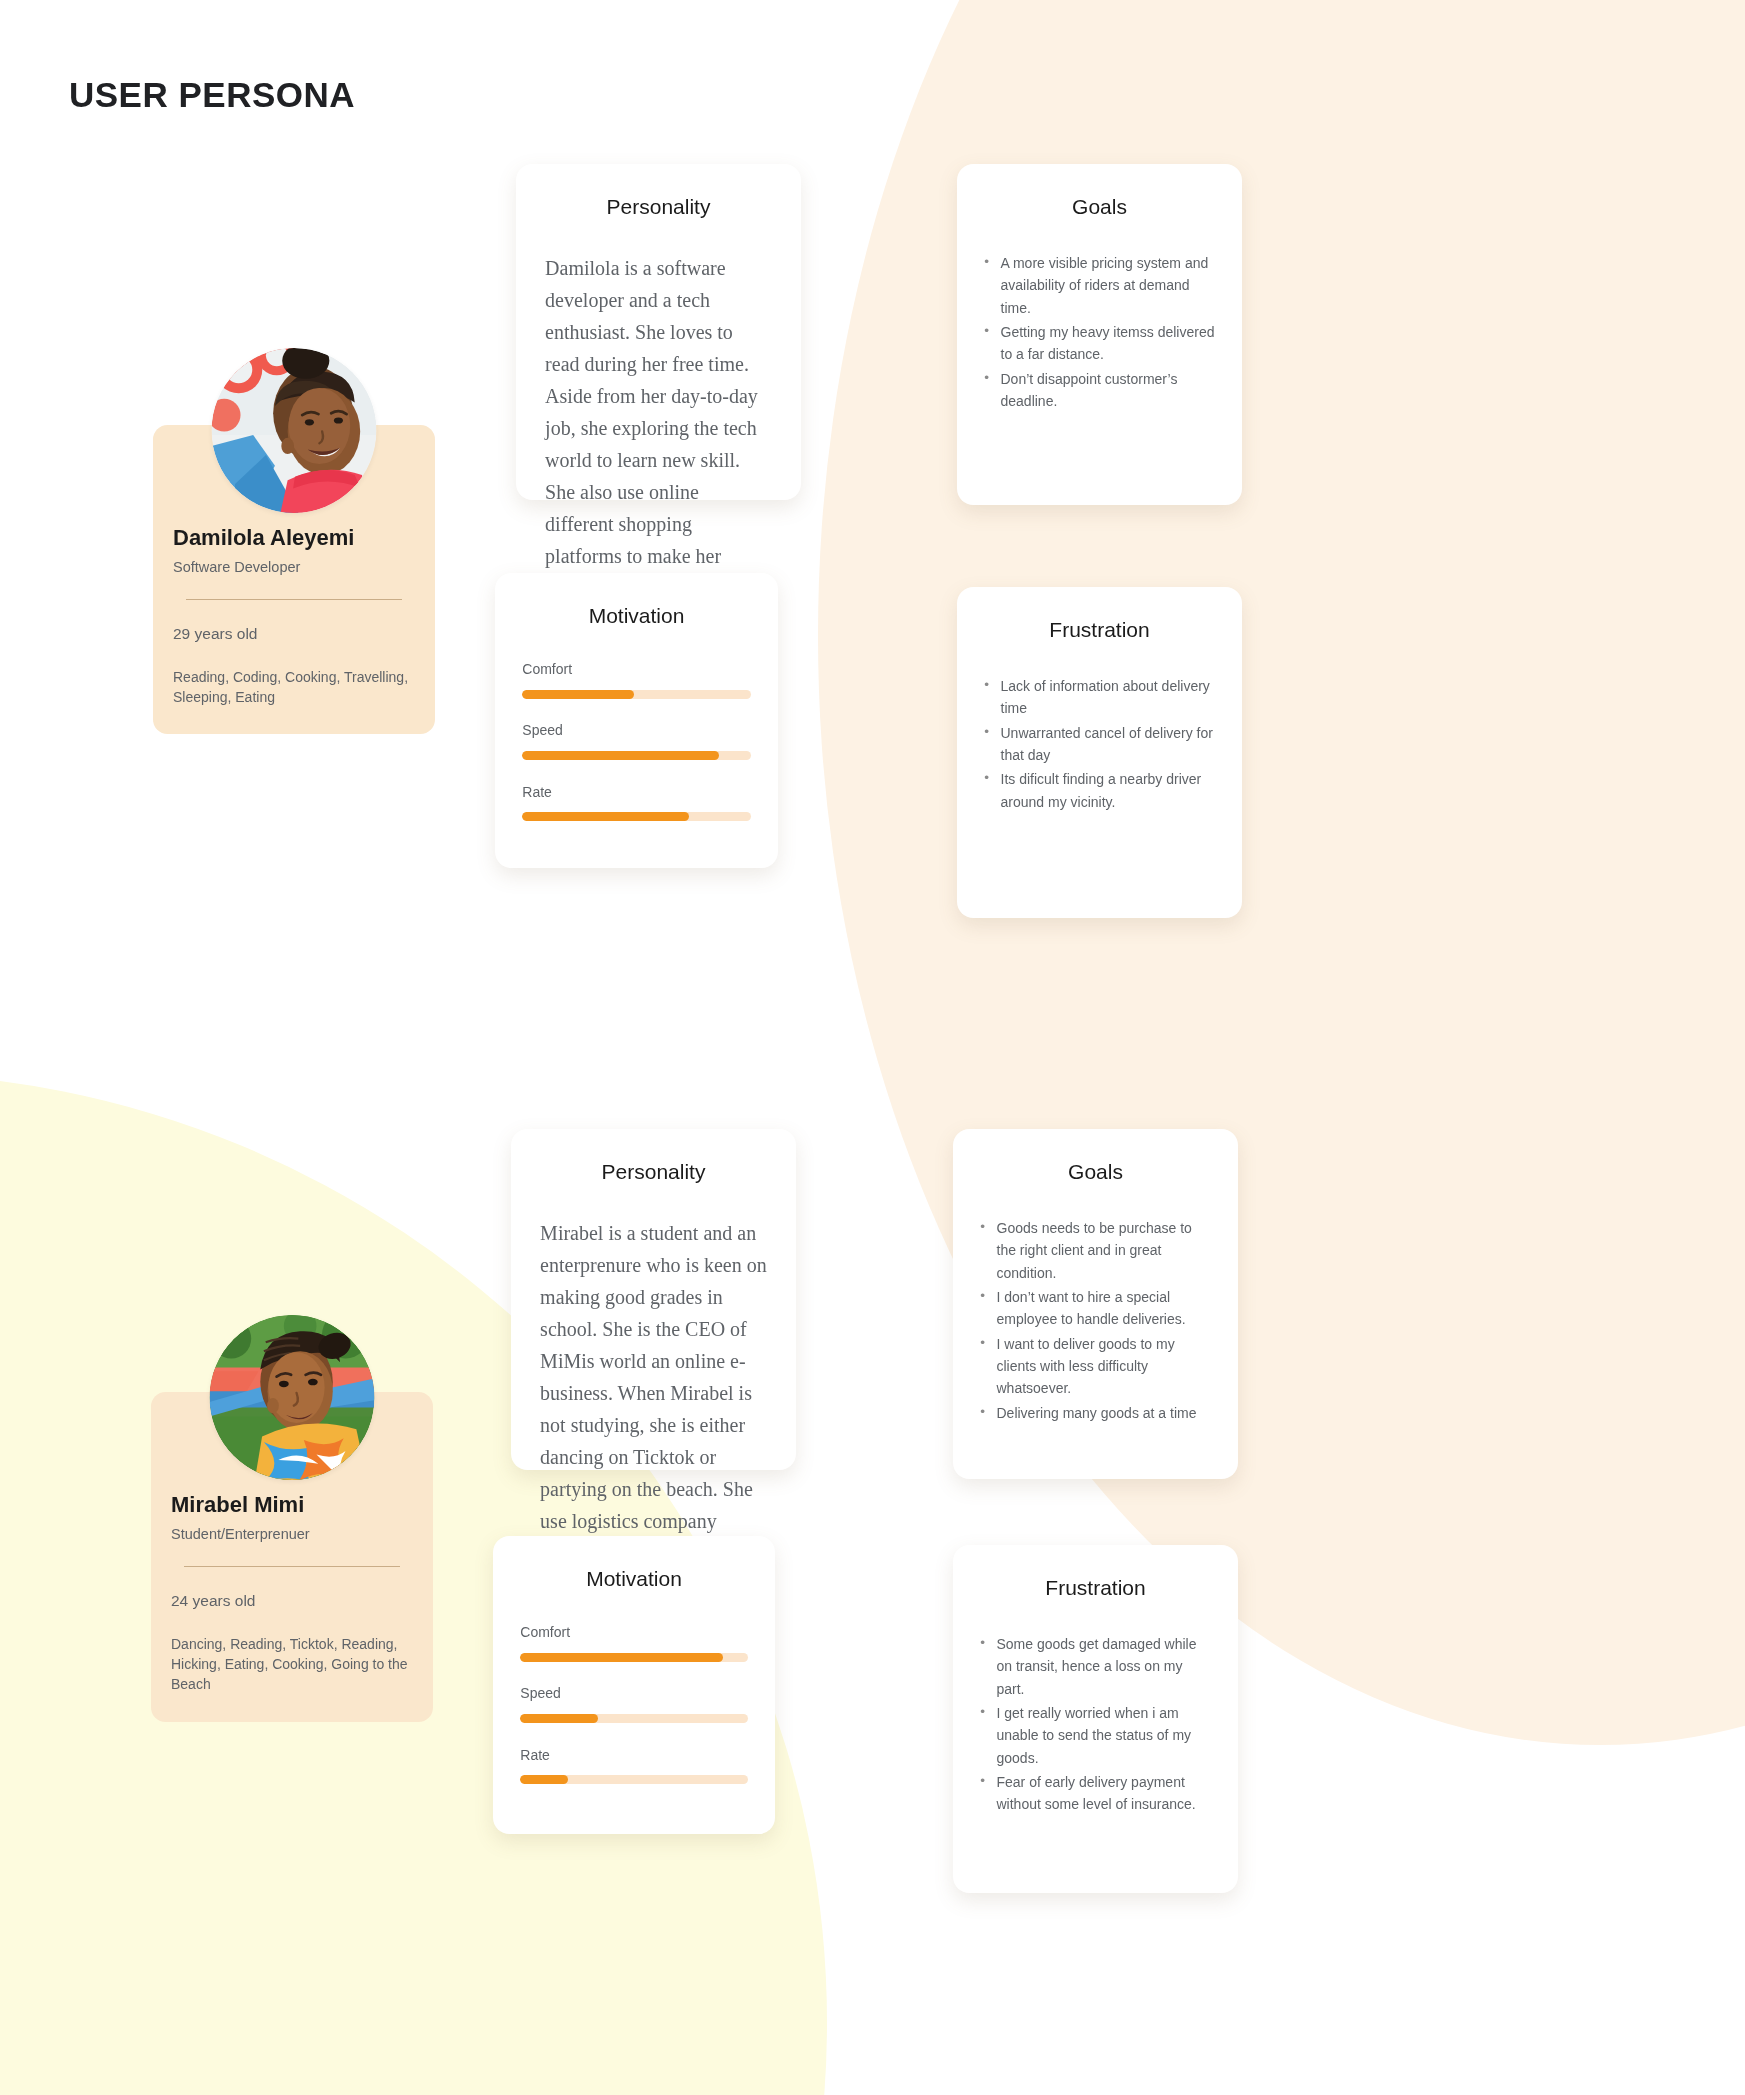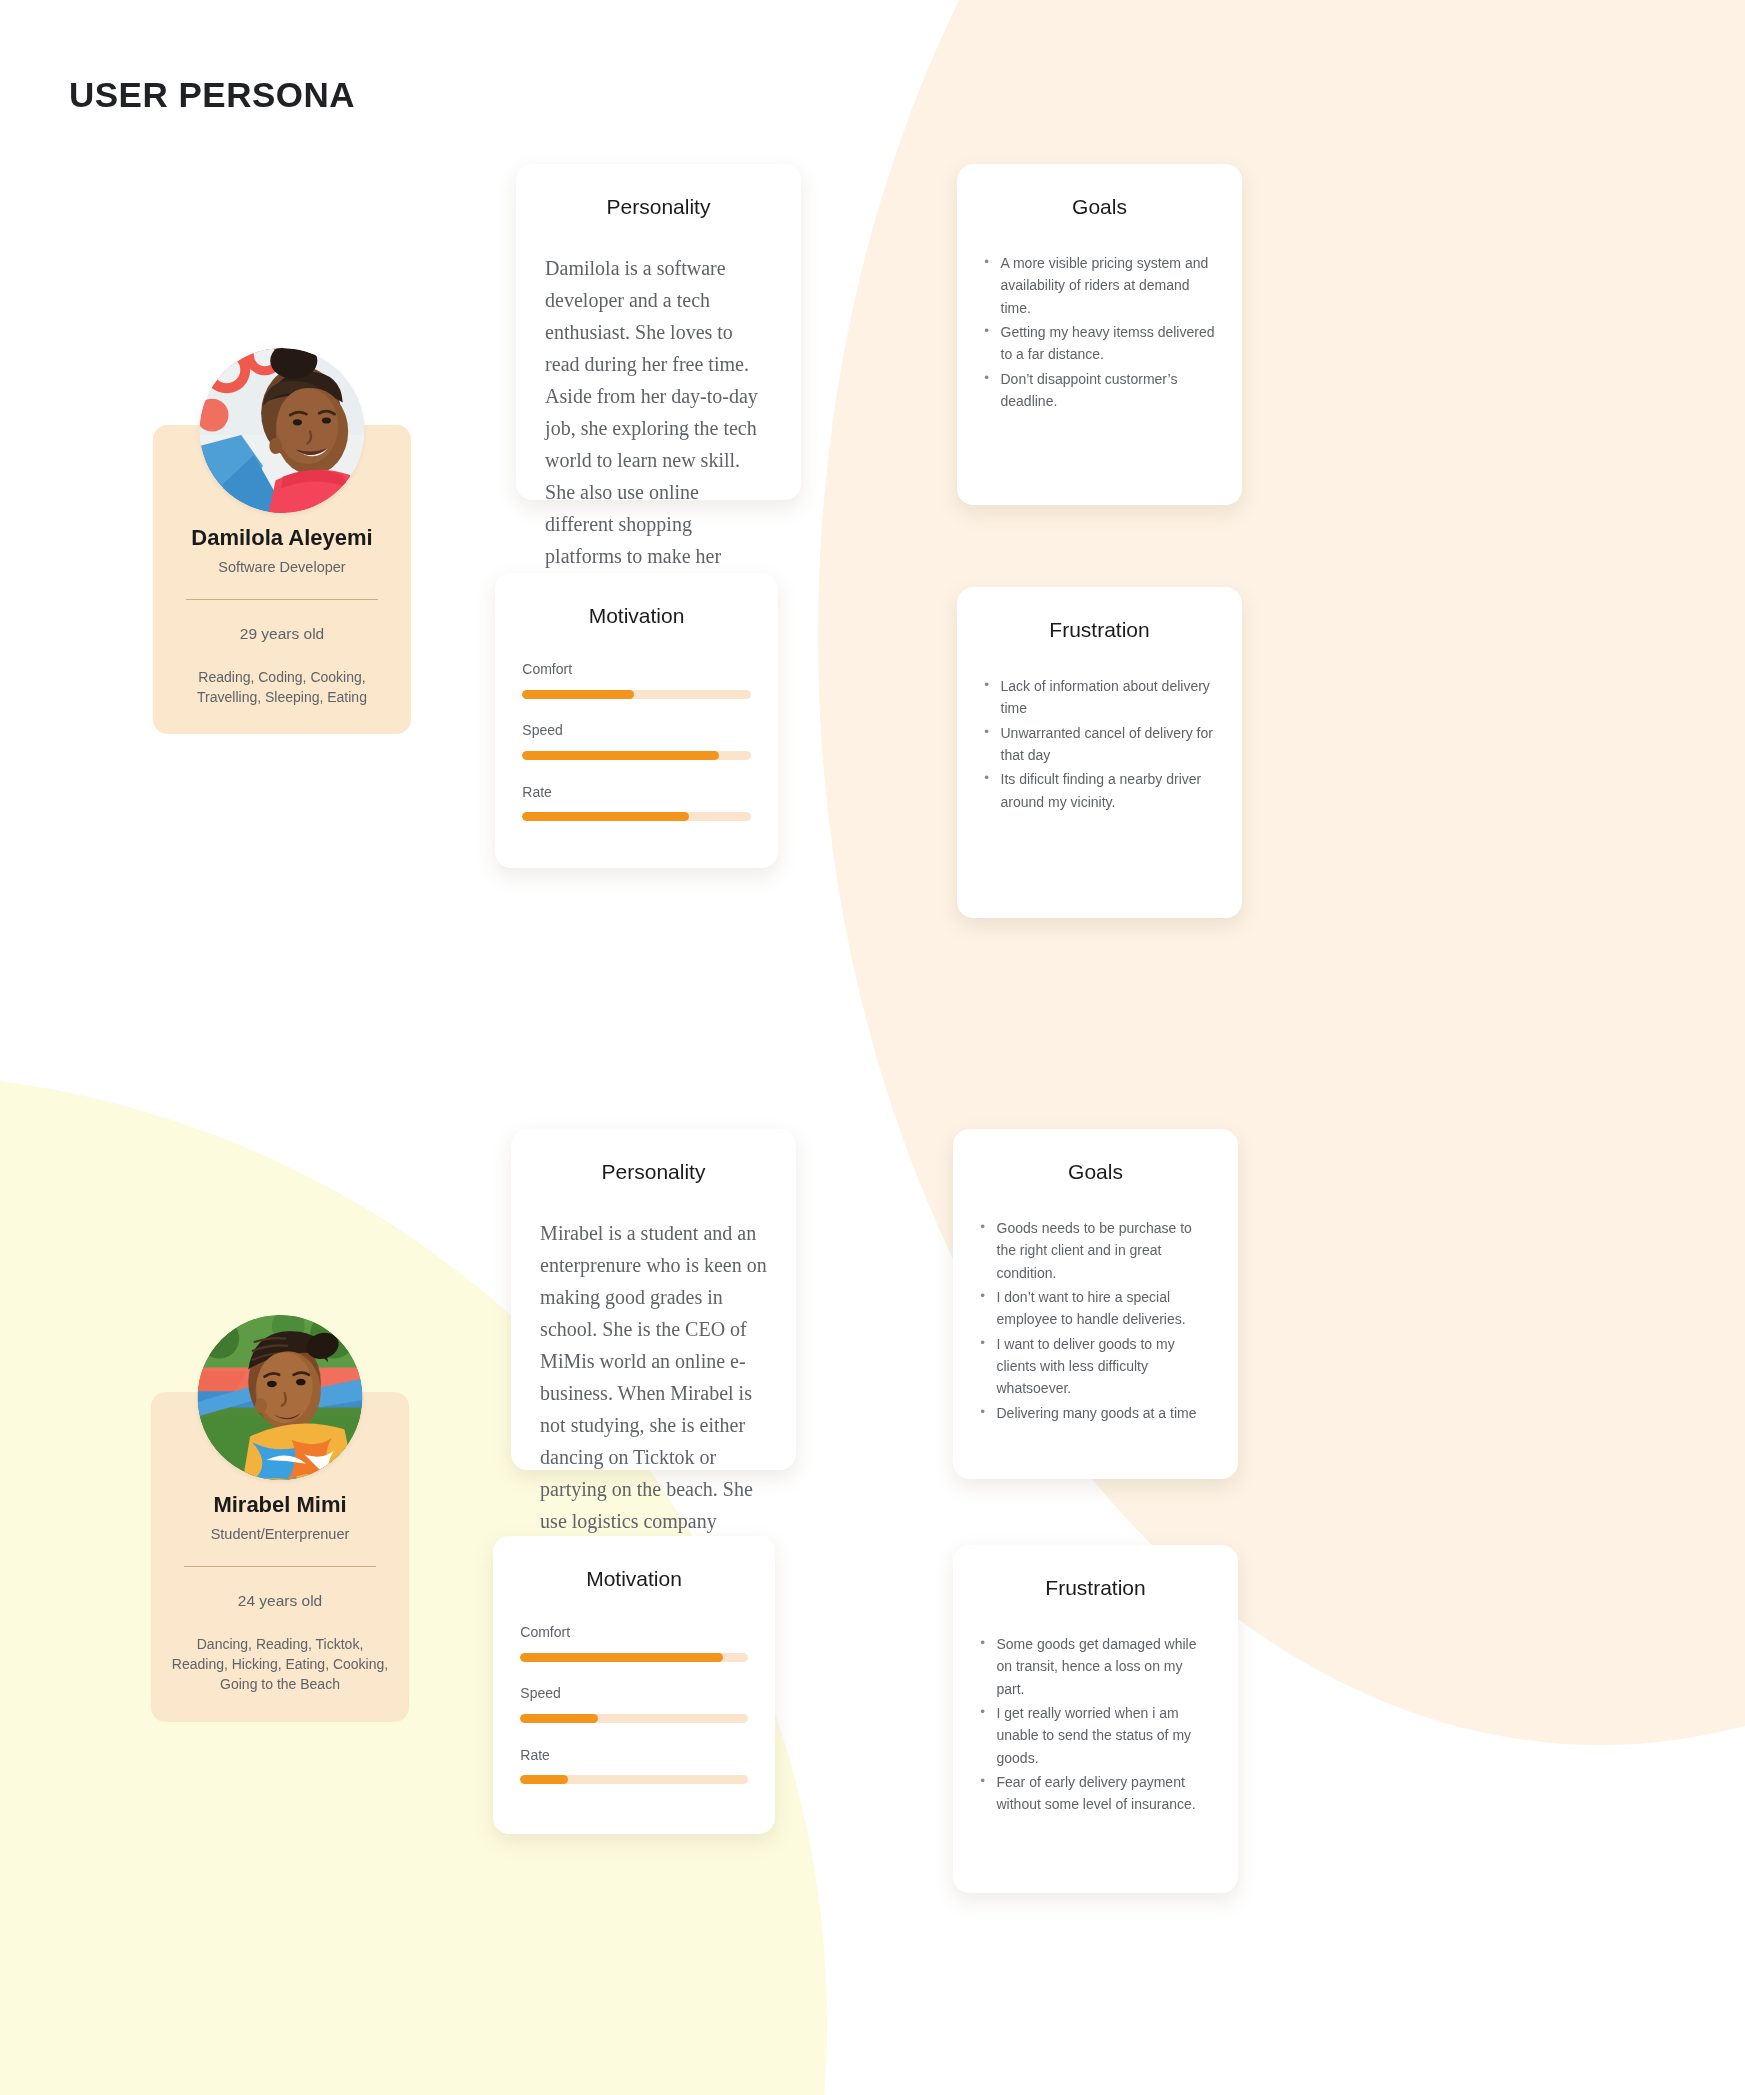--- a/index.html
+++ b/index.html
@@ -51,26 +51,25 @@
     font-size: 35px;
     font-weight: 700;
     letter-spacing: 0.5px;
     color: #202124;
     z-index: 5;
   }
 
   
   .persona-card {
     position: absolute;
-    width: 258px;
+    width: 282px;
     border-radius: 14.5px;
     background: #FAE7CC;
     z-index: 3;
     padding: 100px 20px 27px 20px;
-    text-align: center;
   }
   .persona-card .avatar {
     position: absolute;
     left: 50%;
     top: -77px;
     transform: translateX(-50%);
     width: 165px;
     height: 165px;
     border-radius: 50%;
     overflow: hidden;

